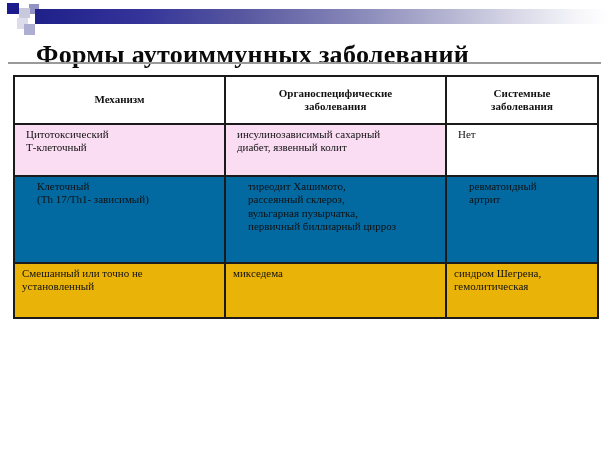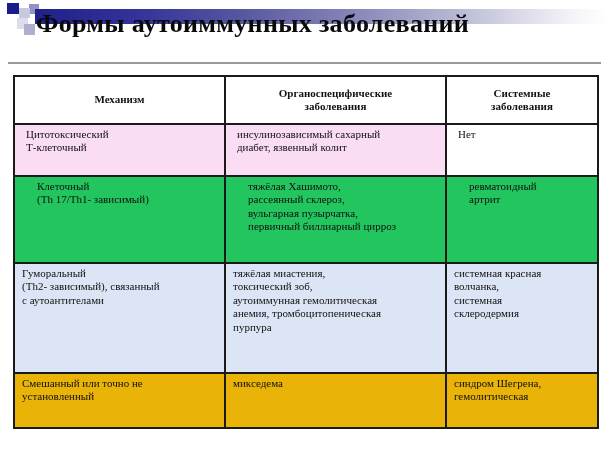--- a/index.html
+++ b/index.html
@@ -24,21 +24,21 @@
     position: absolute;
     left: 35px; top: 9px;
     width: 575px; height: 15px;
     background: linear-gradient(to right,
       #20208a 0%, #33339a 18%, #55559f 35%, #8585b8 55%,
       #b5b5d2 72%, #dcdcea 85%, #f7f7fb 95%, #ffffff 100%);
   }
 
   .page-title {
     position: absolute;
-    left: 36px; top: 9px;
+    left: 36px; top: 40px;
     margin: 0;
     font-size: 26px;
     font-weight: bold;
     letter-spacing: 0.3px;
     color: #0a0a0a;
     white-space: nowrap;
   }
   .title-rule {
     position: absolute;
     left: 8px; top: 62px;
@@ -72,21 +72,21 @@
     vertical-align: middle;
     padding: 2px 4px;
   }
   tr.header-row { height: 48px; }
   tr.row-0 { height: 52px; }
   tr.row-1 { height: 87px; }
   tr.row-2 { height: 110px; }
   tr.row-3 { height: 55px; }
   tr.row-0 td { background: #fadcf3; padding-left: 11px; }
   tr.row-0 td.cell-3 { background: #ffffff; margin-top: 40px; }
-  tr.row-1 td { background: #22c55e; padding-left: 22px; }
+  tr.row-1 td { background: #0369a1; padding-left: 22px; }
   tr.row-2 td { background: #dce5f5; }
   tr.row-3 td { background: #eab308; }
 </style>
 </head>
 <body>
 
 <div class="slide">
 
   <div class="decor-square sq-navy"></div>
   <div class="decor-square sq-slate"></div>
@@ -117,40 +117,26 @@
       <tr class="row-0">
         <td class="cell-1">Цитотоксический
 Т-клеточный</td>
         <td class="cell-2">инсулинозависимый сахарный
 диабет, язвенный колит</td>
         <td class="cell-3">Нет</td>
       </tr>
       <tr class="row-1">
         <td class="cell-1">Клеточный
 (Th 17/Th1- зависимый)</td>
-        <td class="cell-2">тяжёлая Хашимото,
+        <td class="cell-2">тиреодит Хашимото,
 рассеянный склероз,
 вульгарная пузырчатка,
 первичный биллиарный цирроз</td>
         <td class="cell-3">ревматоидный
 артрит</td>
-      </tr>
-      <tr class="row-2">
-        <td class="cell-1">Гуморальный
-(Th2- зависимый), связанный
-с аутоантителами</td>
-        <td class="cell-2">тяжёлая миастения,
-токсический зоб,
-аутоиммунная гемолитическая
-анемия, тромбоцитопеническая
-пурпура</td>
-        <td class="cell-3">системная красная
-волчанка,
-системная
-склеродермия</td>
       </tr>
       <tr class="row-3">
         <td class="cell-1">Смешанный или точно не
 установленный</td>
         <td class="cell-2">микседема</td>
         <td class="cell-3">синдром Шегрена,
 гемолитическая</td>
       </tr>
     </tbody>
   </table>

